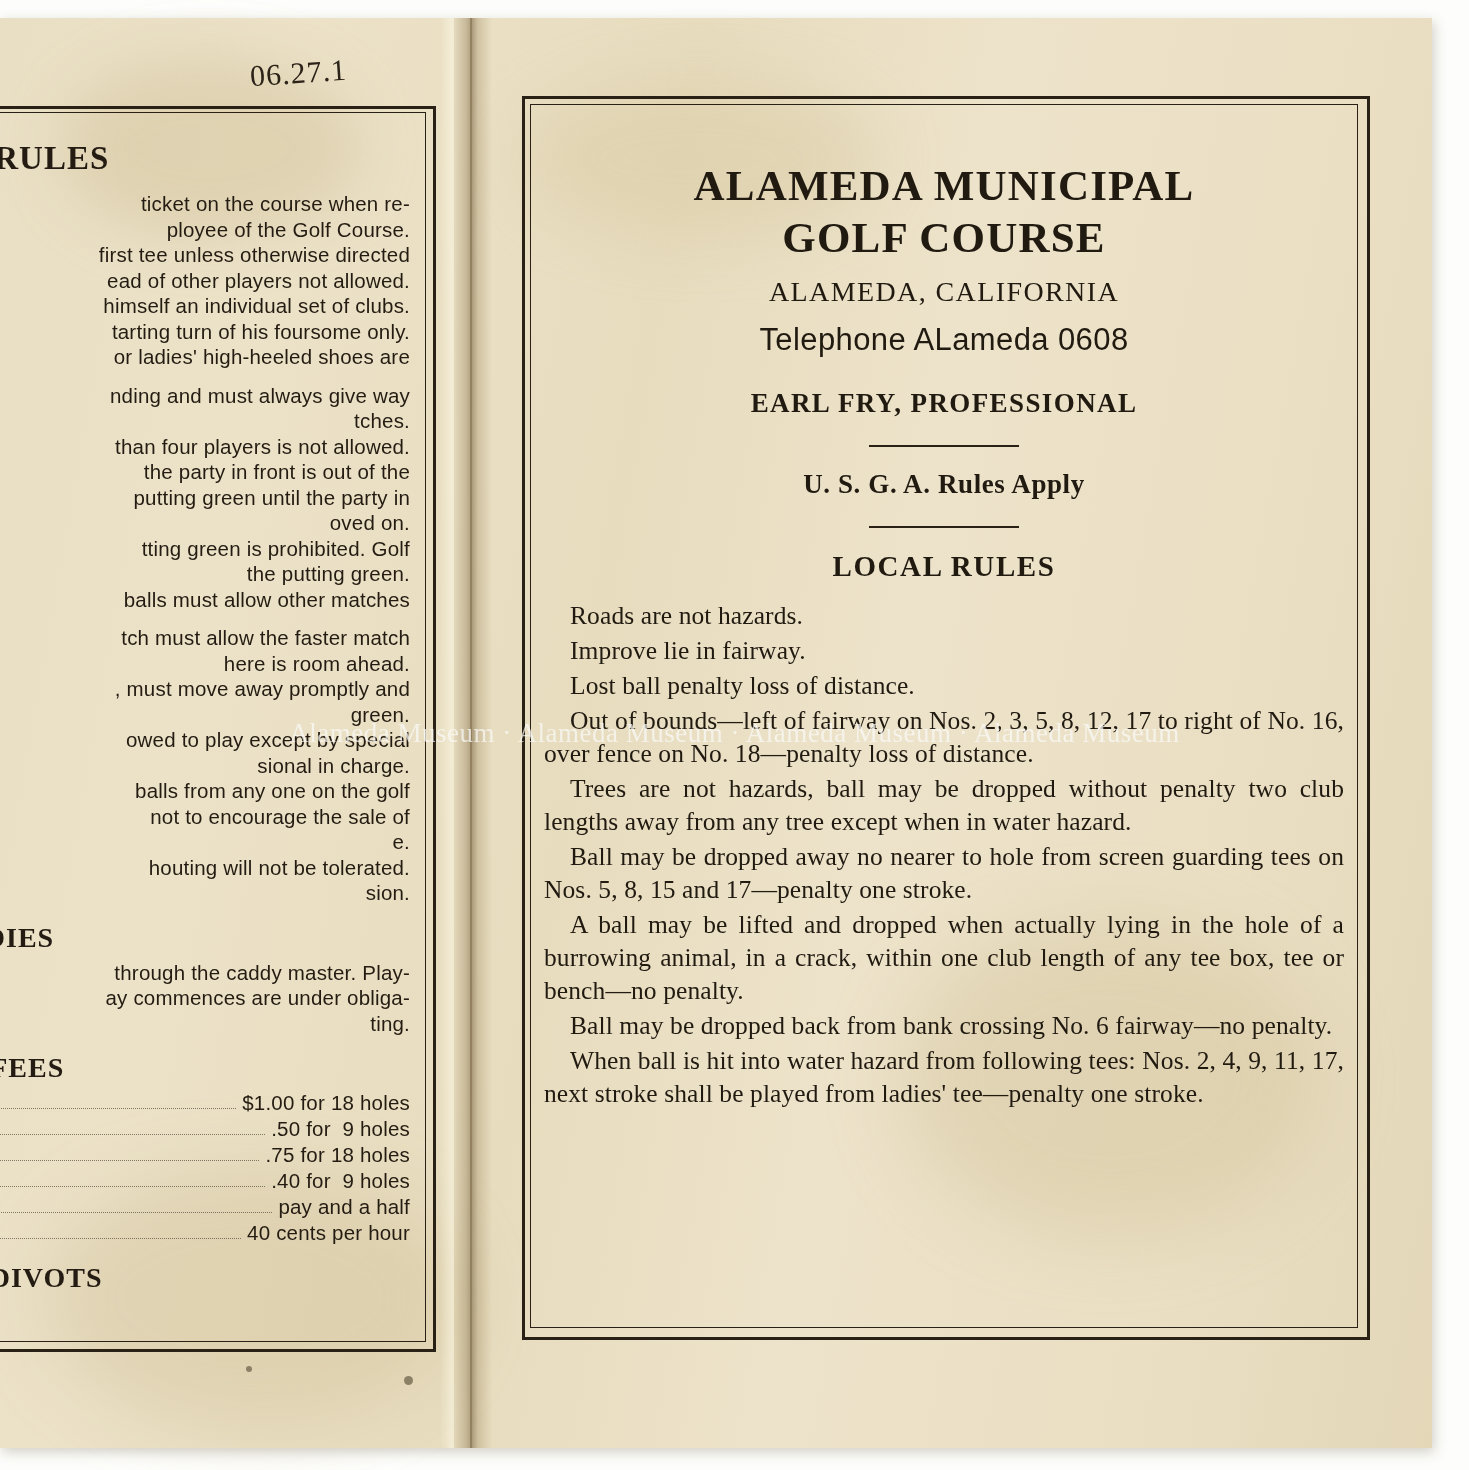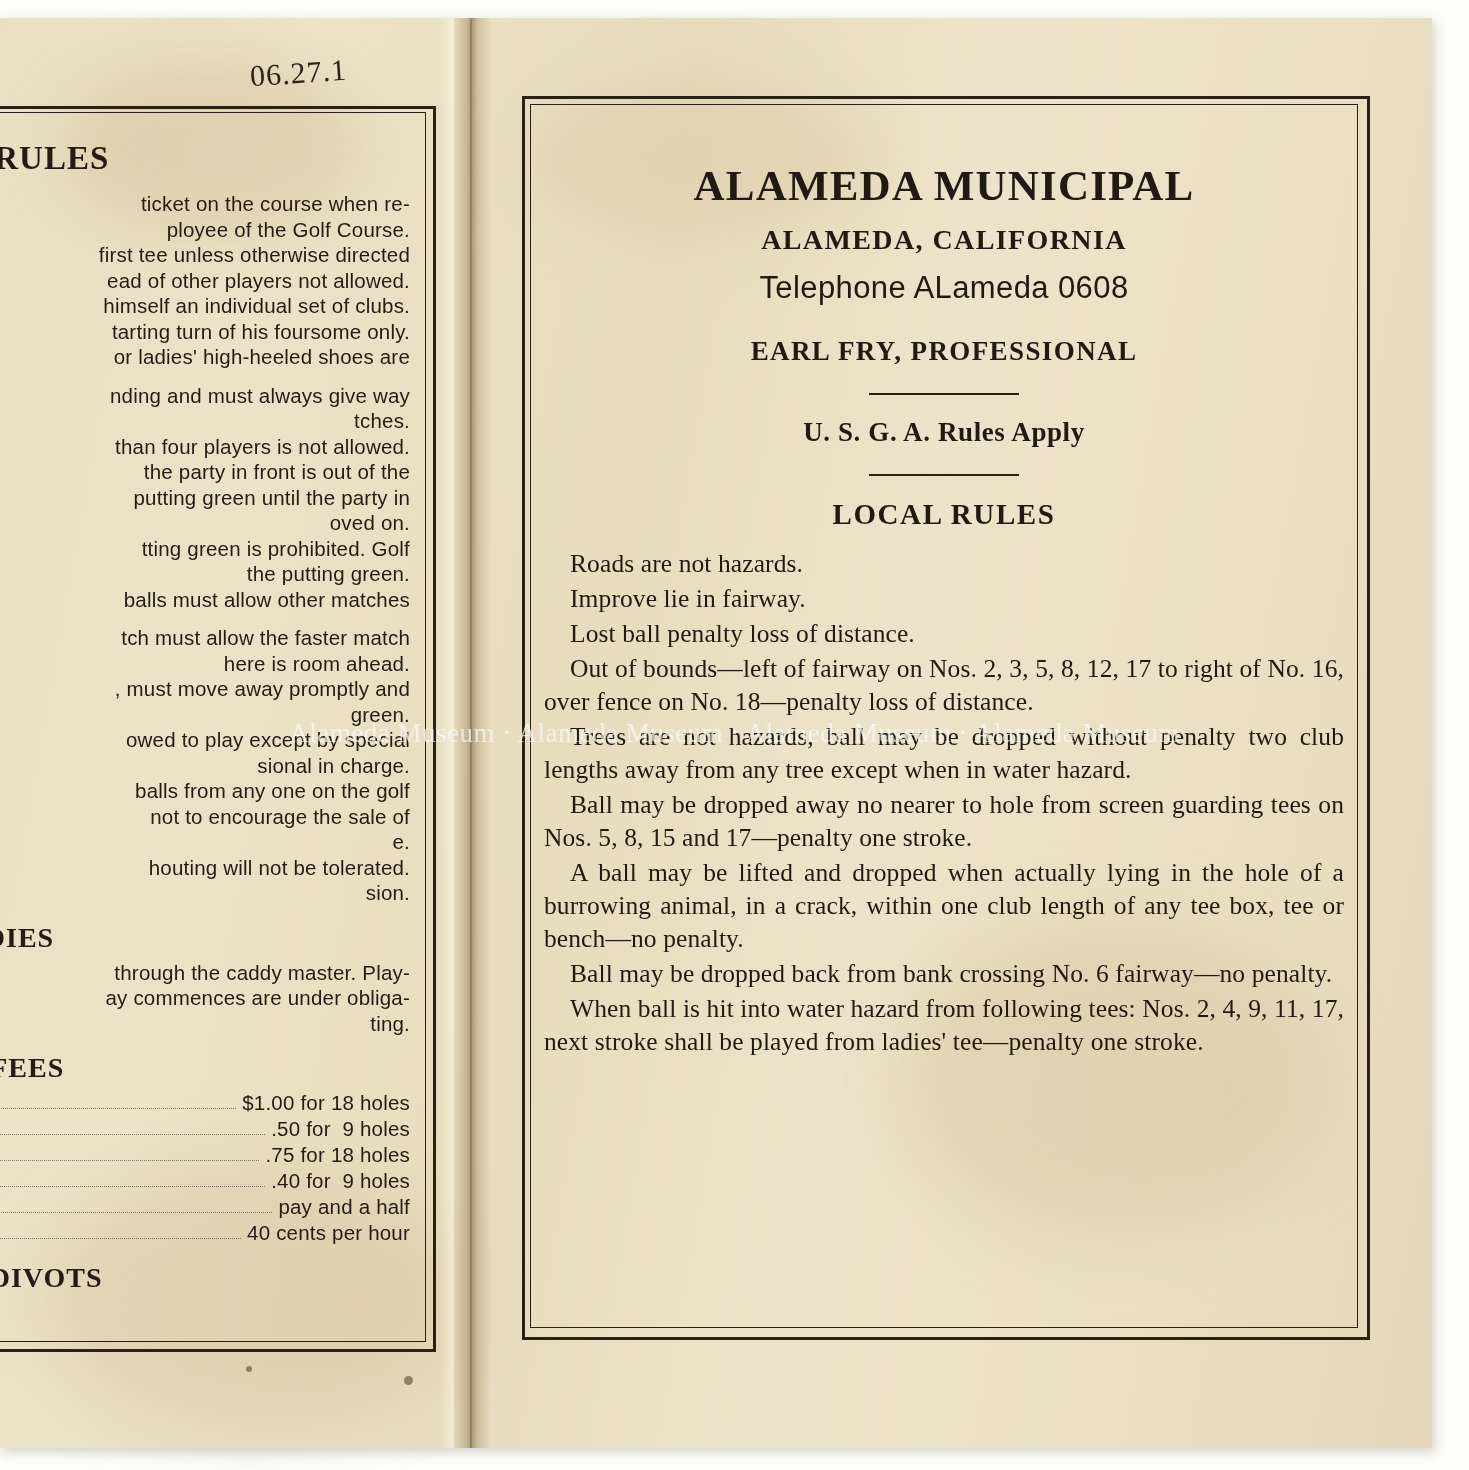--- a/index.html
+++ b/index.html
@@ -175,21 +175,21 @@
     font-family: "Liberation Serif", serif;
     font-weight: bold;
     font-size: 43px;
     letter-spacing: 1.2px;
     line-height: 52px;
     margin: 32px 0 0 0;
   }
   .rp-city {
     text-align: center;
     font-family: "Liberation Serif", serif;
-    font-weight: bold;
+    font-weight: normal;
     font-size: 28px;
     letter-spacing: 1.4px;
     margin: 12px 0 0 0;
   }
   .rp-phone {
     text-align: center;
     font-family: Liberation Sans, sans-serif;
     font-size: 31px;
     letter-spacing: 0.4px;
     margin: 14px 0 0 0;
@@ -352,20 +352,21 @@
     <div class="left-page-edge"></div>
     <div class="spine"></div>
     <div class="spine-line"></div>
 
     <div class="right-page">
       <div class="rp-border"></div>
       <div class="rp-border-inner"></div>
 
       <div class="rp-content">
         <div class="rp-title1">ALAMEDA MUNICIPAL</div>
+        <div class="rp-title1" style="margin-top:0">GOLF COURSE</div>
         <div class="rp-city">ALAMEDA, CALIFORNIA</div>
         <div class="rp-phone">Telephone ALameda 0608</div>
         <div class="rp-pro">EARL FRY, PROFESSIONAL</div>
 
         <div class="rule-sep"></div>
         <div class="rp-usga">U. S. G. A. Rules Apply</div>
         <div class="rule-sep"></div>
 
         <div class="rp-localrules">LOCAL RULES</div>
 

